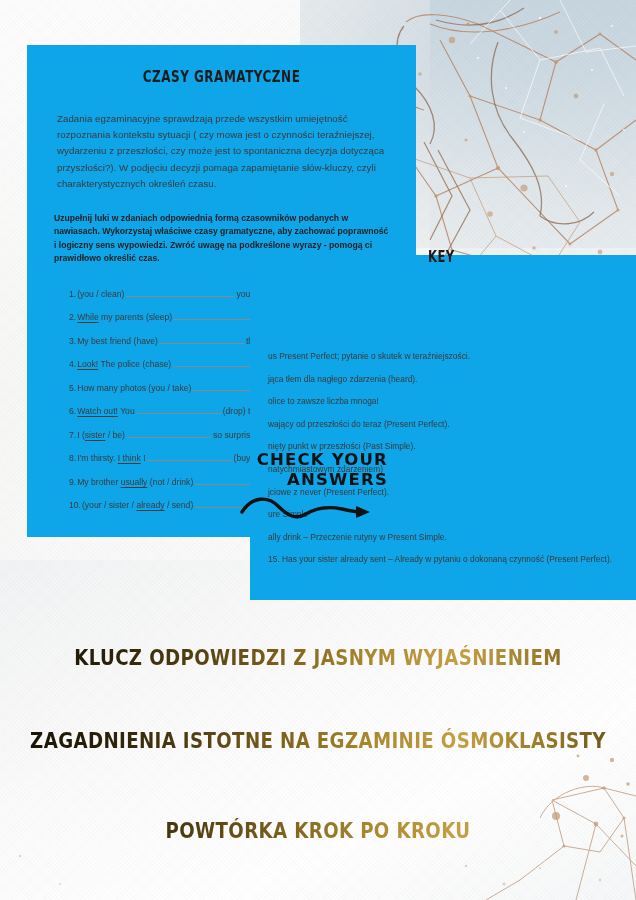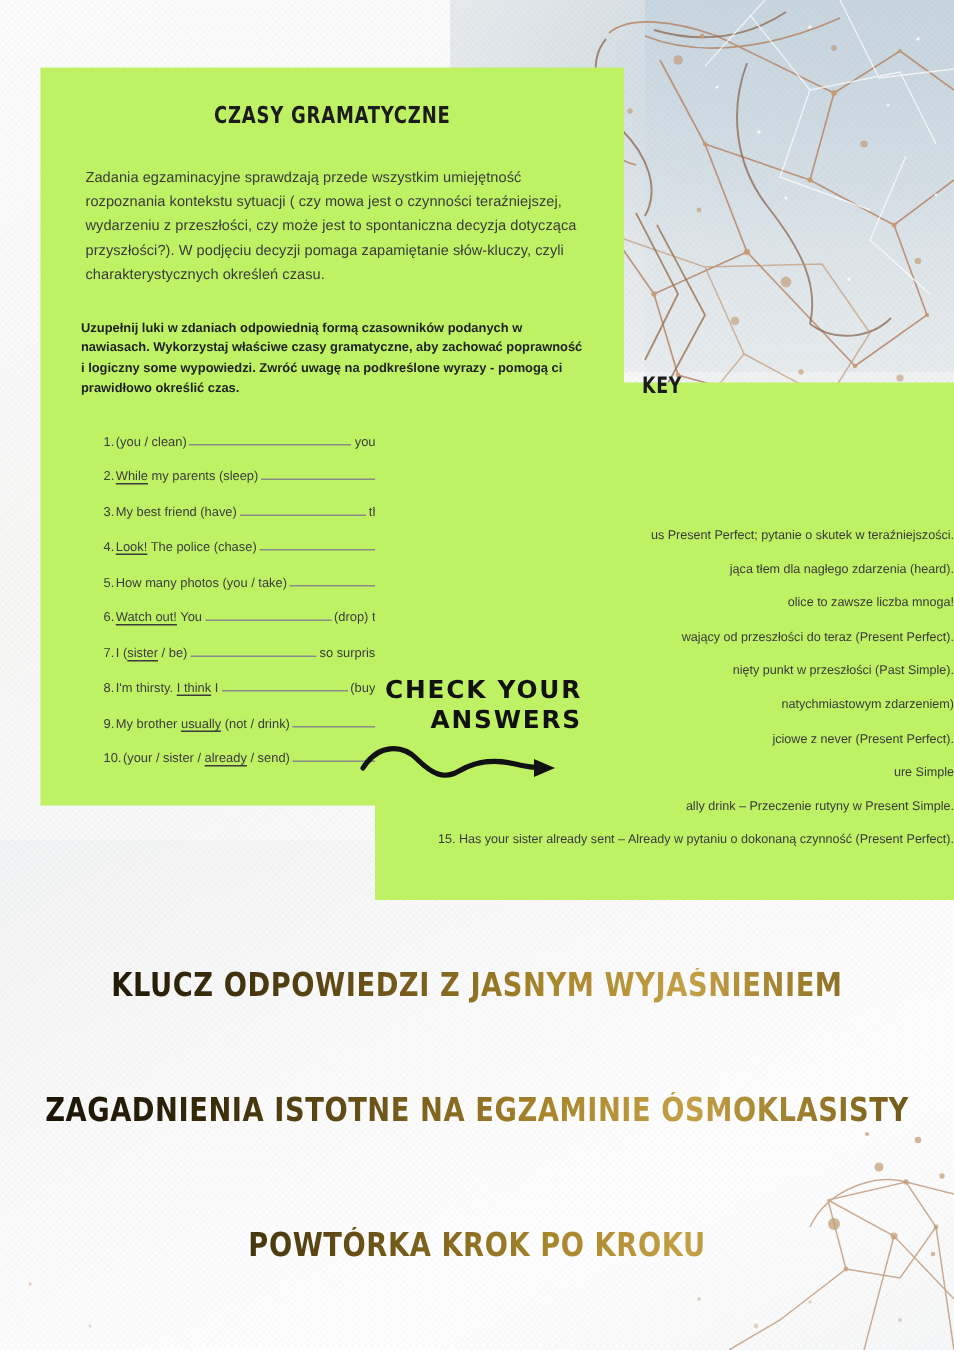--- a/index.html
+++ b/index.html
@@ -42,27 +42,27 @@
     position:absolute;inset:0;
     background-image:
       repeating-linear-gradient(45deg, rgba(0,0,0,.012) 0 1px, rgba(255,255,255,0) 1px 3px),
       repeating-linear-gradient(-45deg, rgba(0,0,0,.010) 0 1px, rgba(255,255,255,0) 1px 3px);
     pointer-events:none;
   }
   .deco{position:absolute;inset:0;pointer-events:none;}
 
   
   .card{
-    position:absolute;background:#bef264;
+    position:absolute;background:#0ea5e9;
   }
   #worksheet-card{
     left:27px;top:45px;width:389px;height:492px;
   }
   #key-card{
-    left:250px;top:255px;width:386px;height:345px;text-align:right;
+    left:250px;top:255px;width:386px;height:345px;
   }
 
   
   .ws-title{
     text-align:center;
     font-family:"DejaVu Sans Condensed","Liberation Sans Narrow","Liberation Sans",sans-serif;
     font-weight:700;
     font-size:15.5px;
     letter-spacing:.6px;
     color:#1c1c1c;
@@ -266,21 +266,21 @@
       <circle cx="20" cy="856" r="1.2"></circle>
         <circle cx="60" cy="884" r="1"></circle>
     </g>
   </svg>
 
   <div class="grain"></div>
 
   <div class="card" id="worksheet-card">
     <div class="ws-title">CZASY GRAMATYCZNE</div>
     <div class="ws-intro">Zadania egzaminacyjne sprawdzają przede wszystkim umiejętność rozpoznania kontekstu sytuacji ( czy mowa jest o czynności teraźniejszej, wydarzeniu z przeszłości, czy może jest to spontaniczna decyzja dotycząca przyszłości?). W podjęciu decyzji pomaga zapamiętanie słów-kluczy, czyli charakterystycznych określeń czasu.</div>
-    <div class="ws-instruction">Uzupełnij luki w zdaniach odpowiednią formą czasowników podanych w nawiasach. Wykorzystaj właściwe czasy gramatyczne, aby zachować poprawność i logiczny some wypowiedzi. Zwróć uwagę na podkreślone wyrazy - pomogą ci prawidłowo określić czas.</div>
+    <div class="ws-instruction">Uzupełnij luki w zdaniach odpowiednią formą czasowników podanych w nawiasach. Wykorzystaj właściwe czasy gramatyczne, aby zachować poprawność i logiczny sens wypowiedzi. Zwróć uwagę na podkreślone wyrazy - pomogą ci prawidłowo określić czas.</div>
     <ul class="ws-list" id="ws-list">
         <li class="ws-item">
           <span class="ws-num">1.</span>
           <span class="ws-text">(you / clean)<span class="blank" style="width:108px"></span>your room <u class="u">yet</u>? It is still a mess!</span>
         </li>
         <li class="ws-item">
           <span class="ws-num">2.</span>
           <span class="ws-text"><u class="u">While</u> my parents (sleep)<span class="blank" style="width:86px"></span>. I <u class="u">heard</u> a strange noise in the kitchen.</span>
         </li>
         <li class="ws-item">

